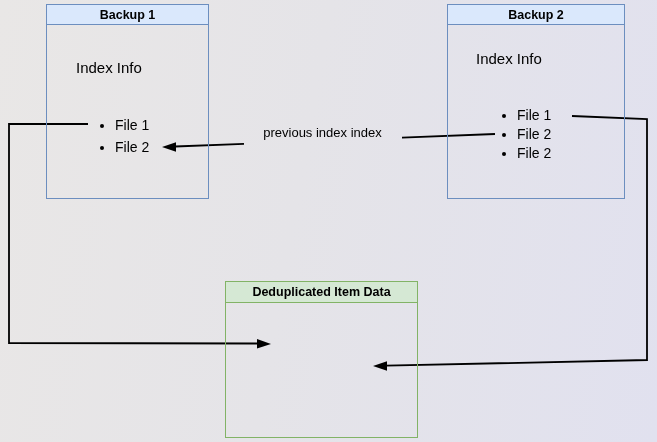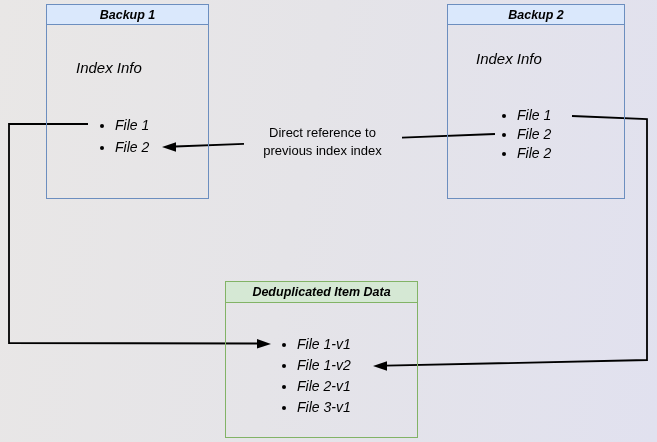--- a/index.html
+++ b/index.html
@@ -11,21 +11,20 @@
     position: relative;
     width: 657px;
     height: 442px;
     overflow: hidden;
     background: linear-gradient(100deg, #e9e7e6 0%, #e5e4e8 45%, #e1e1ef 100%);
   }
   .node {
     position: absolute;
     box-sizing: border-box;
     background: transparent;
-    font-style: italic;
   }
   .node .node-header {
     box-sizing: border-box;
     width: 100%;
     display: flex;
     align-items: center;
     justify-content: center;
     font-weight: bold;
     font-size: 12.5px;
     color: #000;
@@ -121,26 +120,19 @@
     <div class="abs index-heading" style="left:28px; top:46px;">Index Info</div>
     <ul class="file-list lh19" style="position:absolute; left:47px; top:101px;">
       <li>File 1</li>
       <li>File 2</li>
       <li>File 2</li>
     </ul>
   </div>
 
   <div class="node node-green" style="left:225px; top:281px; width:193px; height:157px;">
     <div class="node-header">Deduplicated Item Data</div>
-    <ul class="file-list lh21" style="position:absolute; left:49px; top:52px;">
-      <li>File 1-v1</li>
-      <li>File 1-v2</li>
-      <li>File 2-v1</li>
-      <li>File 3-v1</li>
-    </ul>
   </div>
 
   <div class="edge-label">
-    <div>Direct reference to</div>
     <div>previous index index</div>
   </div>
 
 </div>
 
 </body></html>

